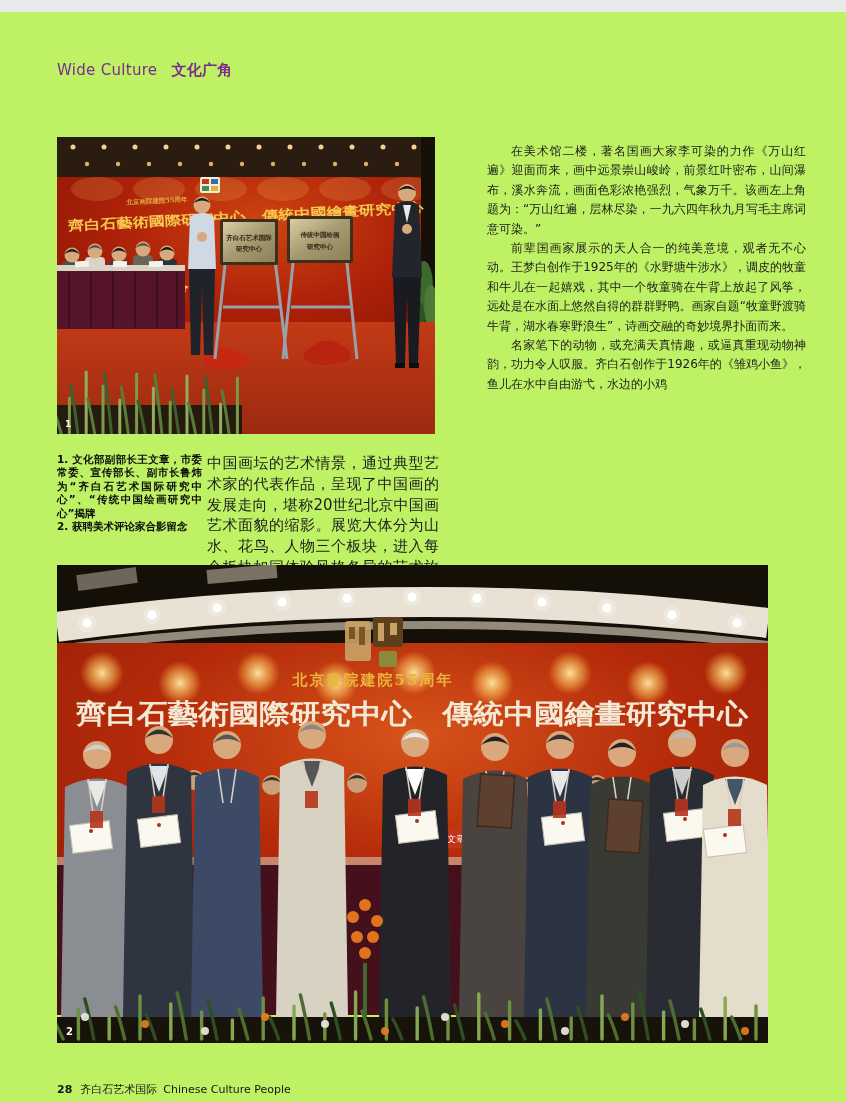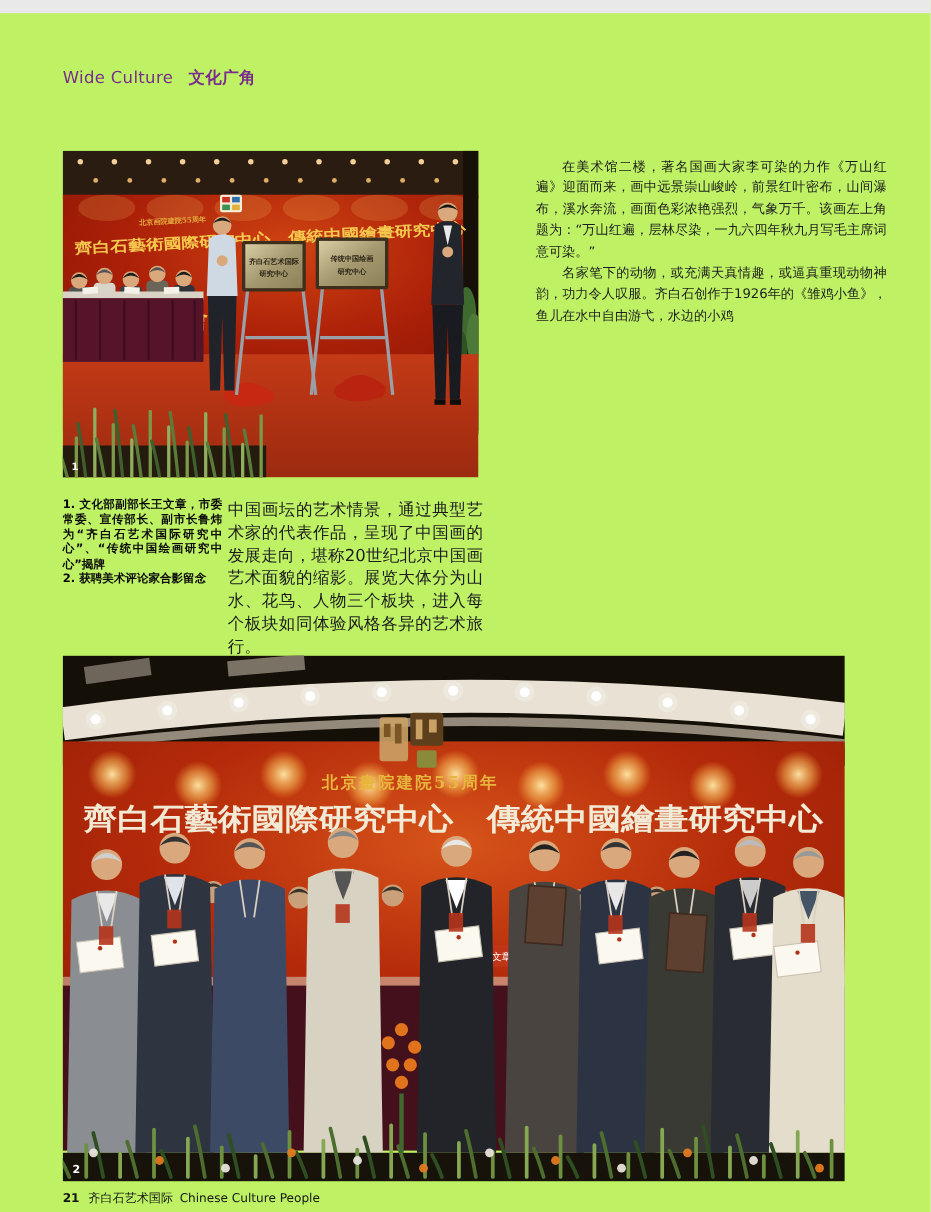--- a/index.html
+++ b/index.html
@@ -225,24 +225,25 @@
     <p>1. 文化部副部长王文章，市委常委、宣传部长、副市长鲁炜为“齐白石艺术国际研究中心”、“传统中国绘画研究中心”揭牌</p>
     <p>2. 获聘美术评论家合影留念</p>
   </div>
 
   <div class="col-mid">
     <p>中国画坛的艺术情景，通过典型艺术家的代表作品，呈现了中国画的发展走向，堪称20世纪北京中国画艺术面貌的缩影。展览大体分为山水、花鸟、人物三个板块，进入每个板块如同体验风格各异的艺术旅行。</p>
   </div>
 
   <div class="col-right">
     <p>在美术馆二楼，著名国画大家李可染的力作《万山红遍》迎面而来，画中远景崇山峻岭，前景红叶密布，山间瀑布，溪水奔流，画面色彩浓艳强烈，气象万千。该画左上角题为：“万山红遍，层林尽染，一九六四年秋九月写毛主席词意可染。”</p>
+    <p>前辈国画家展示的天人合一的纯美意境，观者无不心动。王梦白创作于1925年的《水野塘牛涉水》，调皮的牧童和牛儿在一起嬉戏，其中一个牧童骑在牛背上放起了风筝，远处是在水面上悠然自得的群群野鸭。画家自题“牧童野渡骑牛背，湖水春寒野浪生”，诗画交融的奇妙境界扑面而来。</p>
     <p>名家笔下的动物，或充满天真情趣，或逼真重现动物神韵，功力令人叹服。齐白石创作于1926年的《雏鸡小鱼》，鱼儿在水中自由游弋，水边的小鸡</p>
   </div>
 
-  <div class="photo" style="left:57px;top:584px;width:711px;height:478px;">
+  <div class="photo" style="left:57px;top:553px;width:711px;height:478px;">
     <svg width="711" height="478" viewBox="0 0 711 478">
       <defs>
         <radialGradient id="p2red" cx="50%" cy="28%" r="95%">
           <stop offset="0" stop-color="#d7541a"></stop>
             <stop offset="40%" stop-color="#b42a0a"></stop>
             <stop offset="100%" stop-color="#801504"></stop>
         </radialGradient>
         <radialGradient id="glow" cx="50%" cy="50%" r="50%">
           <stop offset="0" stop-color="#ffe9a8" stop-opacity=".95"></stop>
             <stop offset="60%" stop-color="#ffcf62" stop-opacity=".45"></stop>
@@ -506,16 +507,16 @@
           <circle cx="316" cy="372" r="6" fill="#e0731c"></circle>
           <circle cx="308" cy="388" r="6" fill="#e0731c"></circle>
           <path d="M308 398 L308 452" stroke="#3f6a2f" stroke-width="4"></path>
         </g>
 
       <text x="9" y="470" font-size="10" font-weight="bold" fill="#ffffff">2</text>
     </svg>
   </div>
 
   <div class="footer">
-    <span class="num">21</span><span>齐白石艺术国际</span><span class="en">Chinese Culture People</span>
+    <span class="num">28</span><span>齐白石艺术国际</span><span class="en">Chinese Culture People</span>
   </div>
 
 </div>
 
 </body></html>

